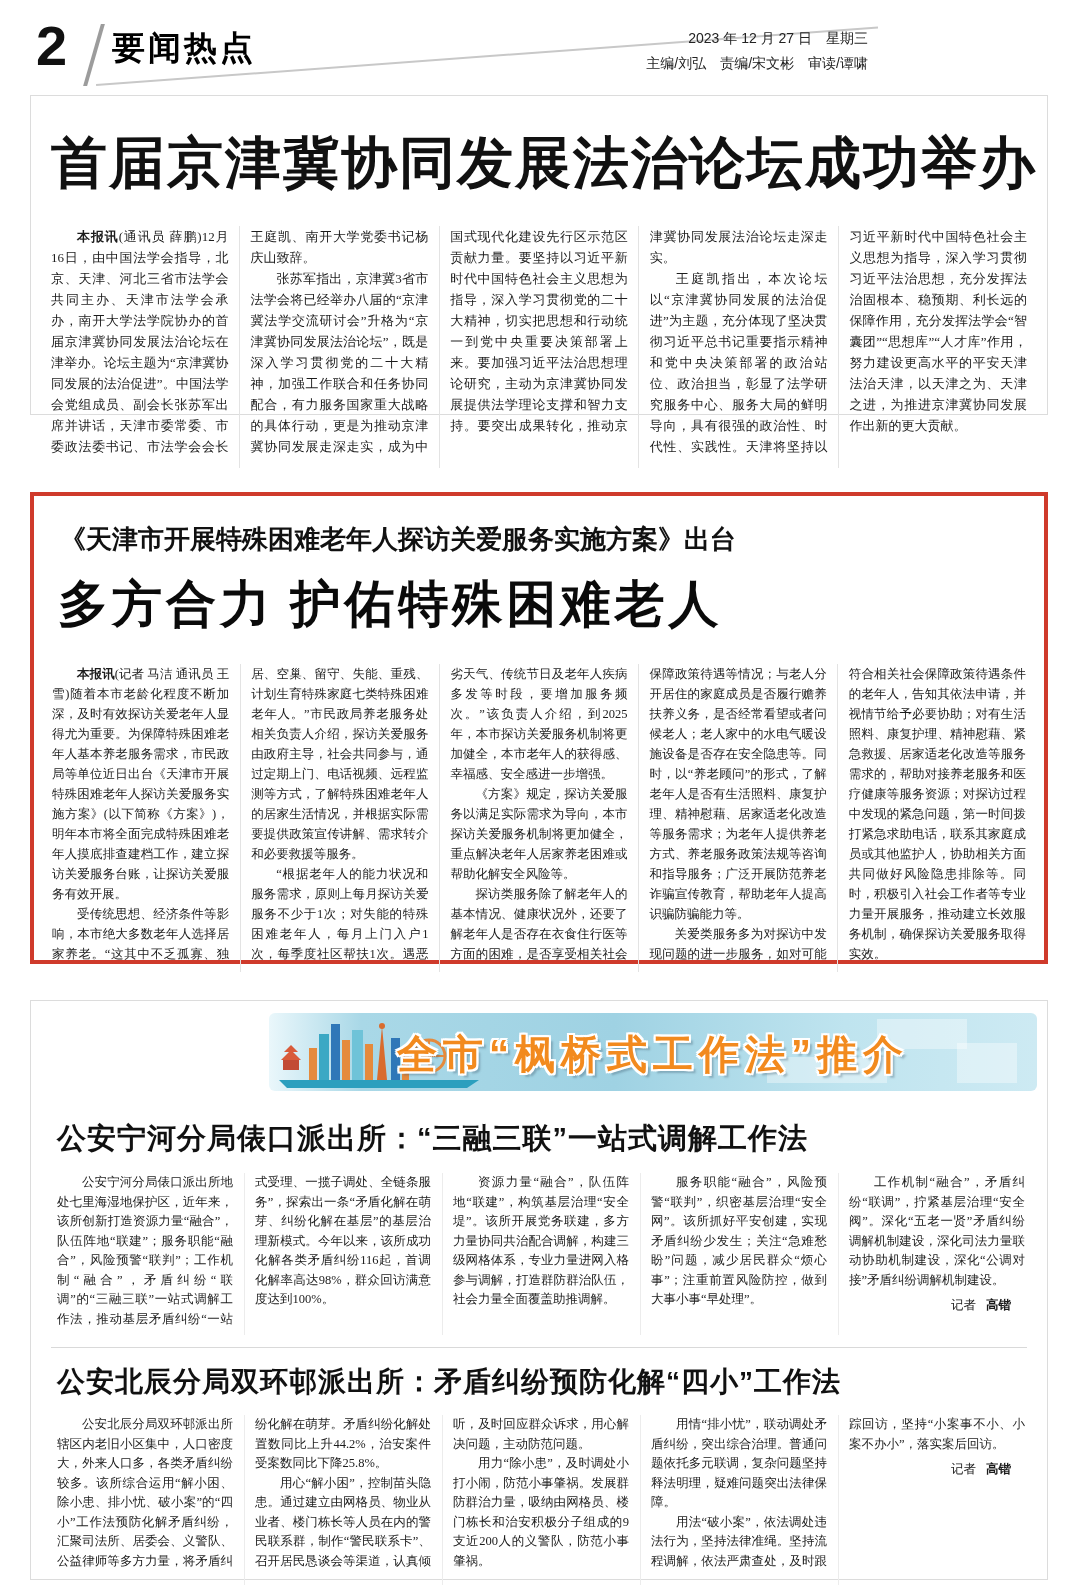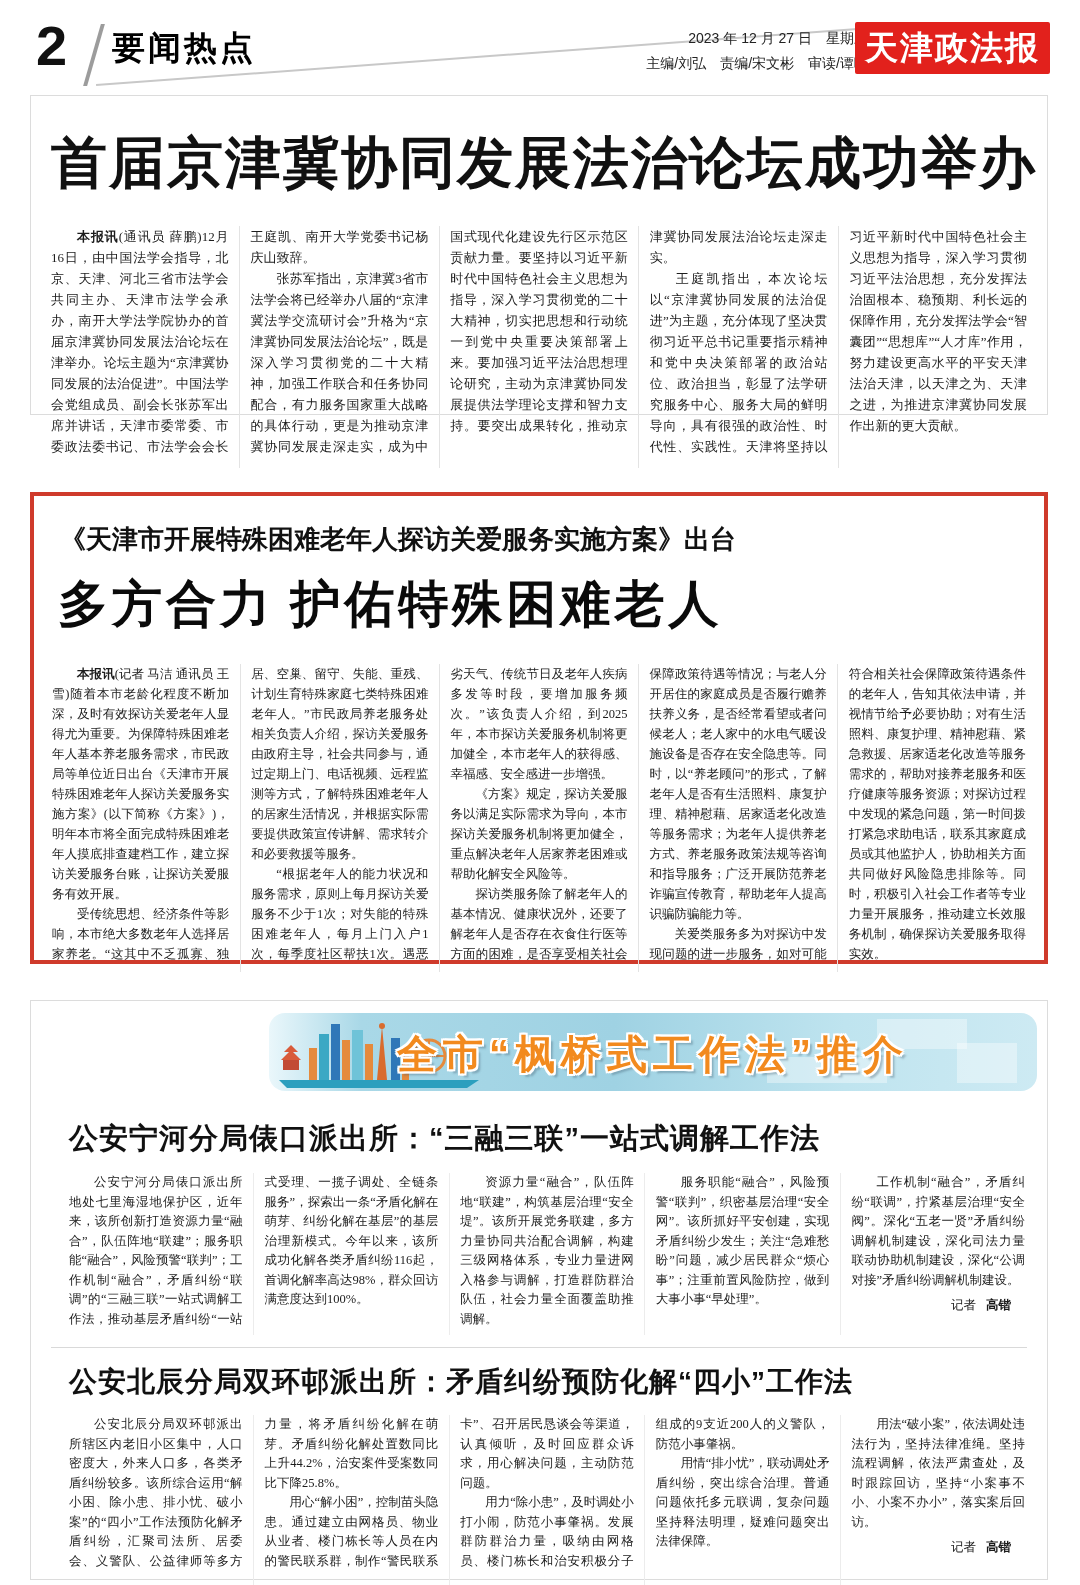--- a/index.html
+++ b/index.html
@@ -43,36 +43,36 @@
           border:4px solid #cf3a2b;box-sizing:border-box;padding:0 18px;background:#fff;}
   .kicker{margin:26px 0 0 8px;font-size:26px;font-weight:700;color:#111;white-space:nowrap;}
   .redbox h2{margin:14px 0 0 6px;font-size:50px;font-weight:900;letter-spacing:4px;
              color:#0a0a0a;white-space:nowrap;}
   .redbox .colbody{margin-top:26px;height:308px;column-count:5;column-gap:22px;
                    column-rule:1px solid #e3e3e3;font-size:12.5px;line-height:20px;}
 
   
   .box2{position:absolute;top:1000px;left:30px;width:1018px;height:580px;
         border:1px solid #dcdcdc;box-sizing:border-box;}
-  .banner{position:absolute;top:12px;left:238px;right:10px;height:78px;border-radius:16px;
+  .banner{position:absolute;top:12px;left:238px;right:10px;height:78px;border-radius:6px;
           background:linear-gradient(90deg,#eaf7fb 0%,#a9d8e7 12%,#9fd2e3 45%,#bfe4ef 75%,#cdeaf3 100%);
           overflow:hidden;}
   .banner-title{position:absolute;left:0;right:0;top:14px;text-align:center;
                 font-family:"Liberation Sans","DejaVu Sans",sans-serif;
                 font-size:40px;font-weight:900;letter-spacing:6px;color:#f28a1e;
                 text-shadow:-2px 0 0 #fff,2px 0 0 #fff,0 -2px 0 #fff,0 2px 0 #fff,
                             -2px -2px 0 #fff,2px 2px 0 #fff,-2px 2px 0 #fff,2px -2px 0 #fff,
                             4px 4px 2px rgba(60,90,110,.35);}
   .banner-sq1,.banner-sq2,.banner-sq3{position:absolute;background:rgba(255,255,255,.38);}
   .banner-sq1{right:70px;top:6px;width:90px;height:30px;}
   .banner-sq2{right:20px;top:30px;width:60px;height:40px;}
   .banner-sq3{right:150px;top:44px;width:120px;height:26px;}
   .skyline{position:absolute;left:10px;bottom:3px;height:70px;width:230px;}
 
-  .story{position:absolute;left:16px;right:0;padding:0 22px;}
+  .story{position:absolute;left:4px;right:0;padding:0 22px;}
   .story h3{margin:0;font-family:"Liberation Sans","DejaVu Sans",sans-serif;
             font-size:29px;font-weight:800;letter-spacing:1px;color:#111;white-space:nowrap;}
   .story .colbody{margin-top:14px;column-count:5;column-gap:22px;
                   column-rule:1px solid #ececec;font-size:12.5px;line-height:19.5px;}
   .story-ninghe{top:118px;}
   .story-ninghe .colbody{height:162px;}
   .story-divider{position:absolute;top:346px;left:20px;right:20px;height:0;
                  border-top:1px solid #d9d9d9;}
   .story-beichen{top:362px;}
   .story-beichen h3{font-size:28px;}
@@ -83,21 +83,20 @@
 
 <div class="hdr">
   <div class="page-num sans">2</div>
   <div class="page-slash"></div>
   <div class="hdr-diag"></div>
   <div class="section-title sans">要闻热点</div>
   <div class="date-block sans">
     <div>2023 年 12 月 27 日　星期三</div>
     <div>主编/刘弘　责编/宋文彬　审读/谭啸</div>
   </div>
-  <div class="masthead sans">天津政法报</div>
 </div>
 
 <div class="box1">
   <h1>首届京津冀协同发展法治论坛成功举办</h1>
   <div class="colbody">
     <p><b class="lead-label">本报讯</b><span>(通讯员 薛鹏)12月16日，由中国法学会指导，北京、天津、河北三省市法学会共同主办、天津市法学会承办，南开大学法学院协办的首届京津冀协同发展法治论坛在津举办。论坛主题为“京津冀协同发展的法治促进”。中国法学会党组成员、副会长张苏军出席并讲话，天津市委常委、市委政法委书记、市法学会会长王庭凯、南开大学党委书记杨庆山致辞。</span></p>
     <p>张苏军指出，京津冀3省市法学会将已经举办八届的“京津冀法学交流研讨会”升格为“京津冀协同发展法治论坛”，既是深入学习贯彻党的二十大精神，加强工作联合和任务协同配合，有力服务国家重大战略的具体行动，更是为推动京津冀协同发展走深走实，成为中国式现代化建设先行区示范区贡献力量。要坚持以习近平新时代中国特色社会主义思想为指导，深入学习贯彻党的二十大精神，切实把思想和行动统一到党中央重要决策部署上来。要加强习近平法治思想理论研究，主动为京津冀协同发展提供法学理论支撑和智力支持。要突出成果转化，推动京津冀协同发展法治论坛走深走实。</p>
     <p>王庭凯指出，本次论坛以“京津冀协同发展的法治促进”为主题，充分体现了坚决贯彻习近平总书记重要指示精神和党中央决策部署的政治站位、政治担当，彰显了法学研究服务中心、服务大局的鲜明导向，具有很强的政治性、时代性、实践性。天津将坚持以习近平新时代中国特色社会主义思想为指导，深入学习贯彻习近平法治思想，充分发挥法治固根本、稳预期、利长远的保障作用，充分发挥法学会“智囊团”“思想库”“人才库”作用，努力建设更高水平的平安天津法治天津，以天津之为、天津之进，为推进京津冀协同发展作出新的更大贡献。</p>
 
   </div>

